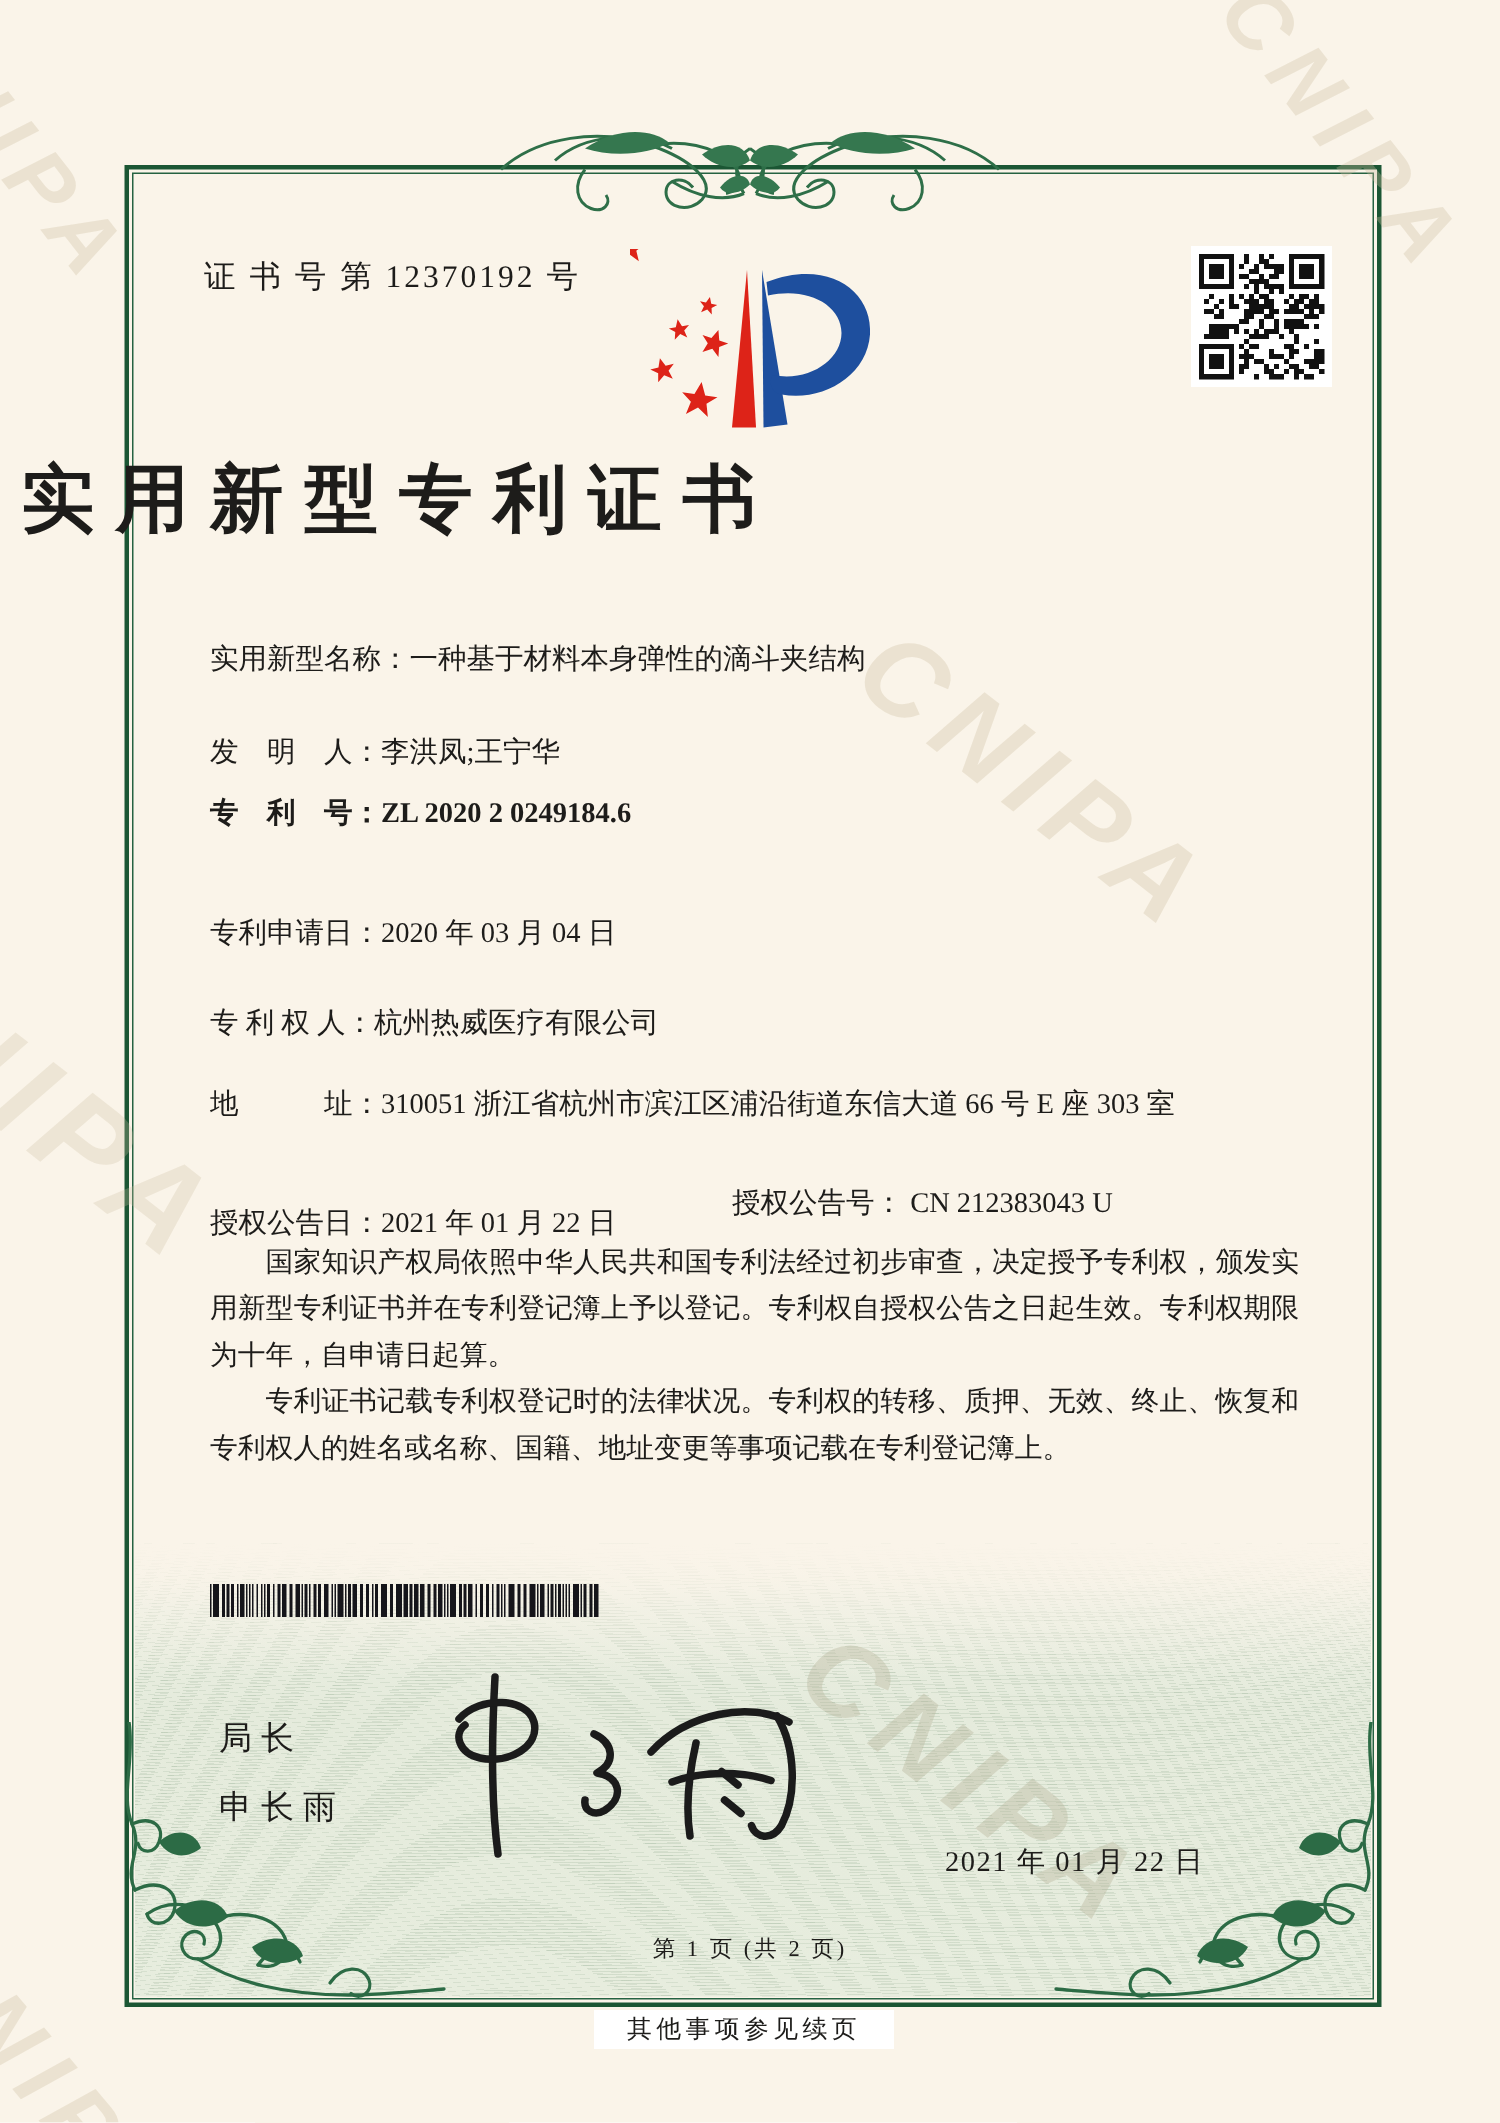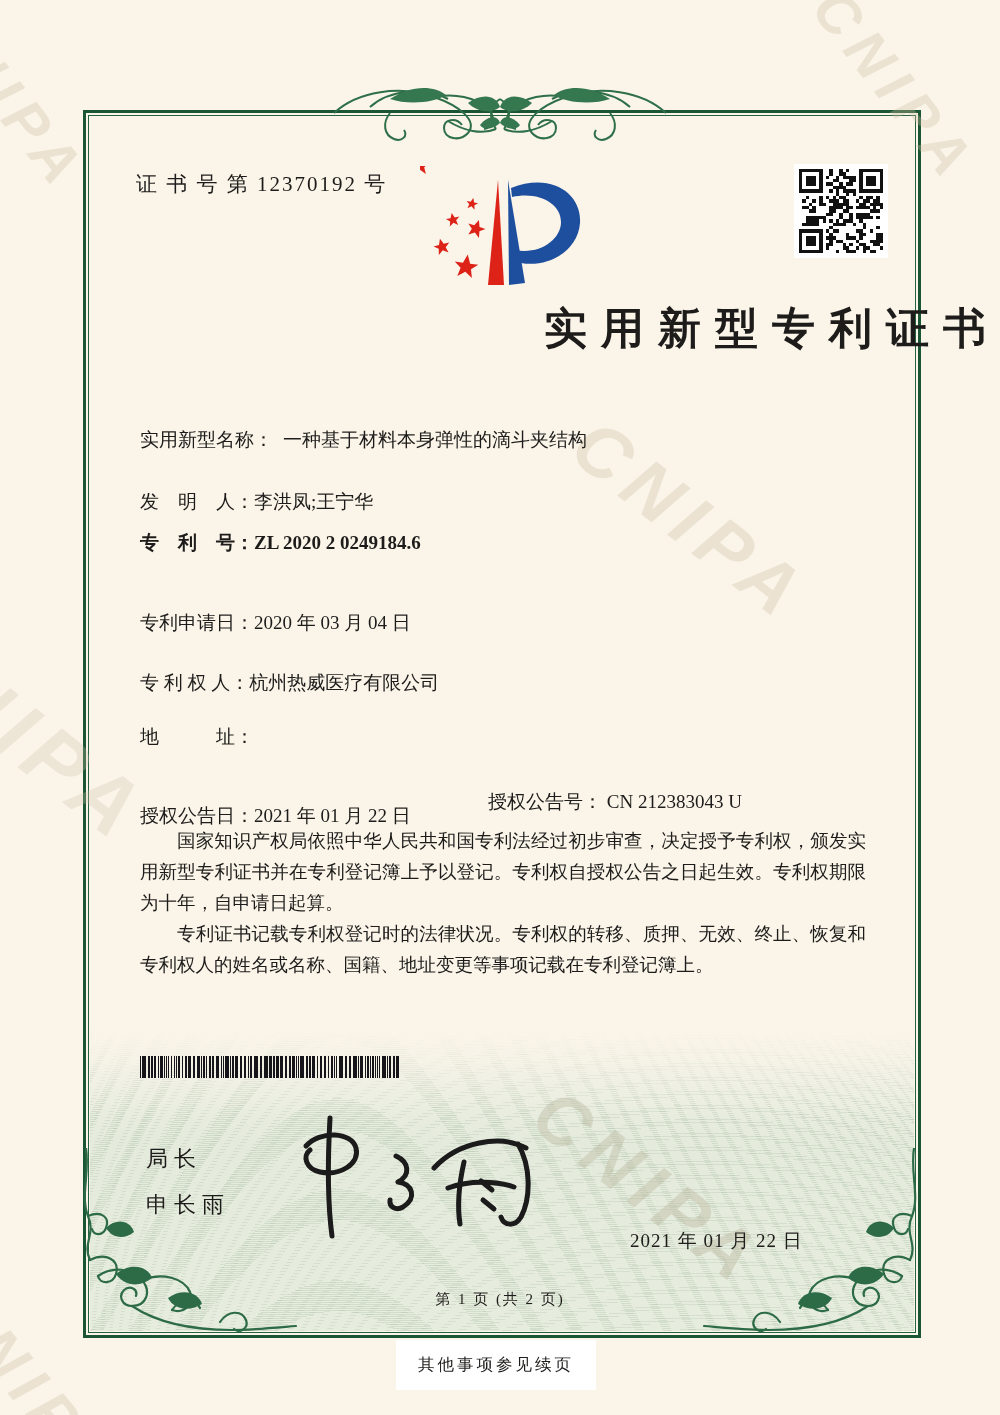--- a/index.html
+++ b/index.html
@@ -53,28 +53,28 @@
     position:absolute;left:136px;top:170px;z-index:3;
     font-size:21px;letter-spacing:2px;
   }
   .logo{position:absolute;left:420px;top:166px;z-index:3;}
   .qr-box{
     position:absolute;left:794px;top:164px;width:94px;height:94px;z-index:3;
     background:#ffffff;display:flex;align-items:center;justify-content:center;
   }
   .page-title{
     position:absolute;left:0;right:0;top:300px;z-index:3;
-    text-align:right;font-size:43px;font-weight:bold;
+    text-align:left;font-size:49px;font-weight:bold;
     letter-spacing:14px;text-indent:14px;
   }
   
   .field{position:absolute;left:140px;z-index:3;font-size:19px;line-height:30px;display:flex;}
   .f-label{flex:0 0 auto;white-space:pre;}
   .f-value{flex:0 1 auto;}
-  .fy1{top:425px;gap:10px;} .fy2{top:487px;} .fy3{top:528px;font-weight:bold;} .fy4{top:608px;}
+  .fy1{top:425px;} .fy2{top:487px;} .fy3{top:528px;font-weight:bold;} .fy4{top:608px;}
   .fy5{top:668px;} .fy6{top:722px;} .fy7{top:789px;margin-top:12px;}
   .addr-val{width:600px;}
   .field-inline2{position:absolute;left:488px;top:789px;z-index:3;font-size:19px;}
   
   .body-text{
     position:absolute;left:140px;top:827px;width:726px;z-index:3;
     font-size:18.5px;line-height:31px;text-align:justify;
   }
   .body-text p{margin:0;text-indent:2em;font-family:Liberation Mono, monospace;}
   
@@ -83,21 +83,21 @@
     font-family:"Liberation Sans","DejaVu Sans",sans-serif;
     font-size:22px;letter-spacing:6px;}
   .sig-name{position:absolute;left:146px;top:1190px;z-index:3;
     font-family:"Liberation Sans","DejaVu Sans",sans-serif;
     font-size:22px;letter-spacing:6px;}
   .signature{position:absolute;left:268px;top:1104px;z-index:3;}
   .issue-date{position:absolute;left:630px;top:1228px;z-index:3;font-size:19px;letter-spacing:1px;}
   .page-footer{position:absolute;left:0;right:0;top:1290px;z-index:3;text-align:center;font-size:15px;letter-spacing:2px;}
   .cont-note{
     position:absolute;left:396px;top:1340px;z-index:3;
-    background:#ffffff;padding:14px 22px;font-size:16.5px;letter-spacing:3px;
+    background:#ffffff;padding:2px 22px;font-size:16.5px;letter-spacing:3px;
   }
 </style>
 </head>
 <body>
 
 <div class="page">
 
   <span class="wm wm1">CNIPA</span>
   <span class="wm wm2">CNIPA</span>
   <span class="wm wm3">CNIPA</span>
@@ -409,20 +409,21 @@
   <div class="field fy4">
     <span class="f-label">专利申请日：</span>
     <span class="f-value">2020 年 03 月 04 日</span>
   </div>
   <div class="field fy5">
     <span class="f-label">专 利 权 人：</span>
     <span class="f-value">杭州热威医疗有限公司</span>
   </div>
   <div class="field fy6">
     <span class="f-label">地　　　址：</span>
+    <span class="f-value addr-val">310051 浙江省杭州市滨江区浦沿街道东信大道 66 号 E 座 303 室</span>
   </div>
   <div class="field fy7">
     <span class="f-label">授权公告日：</span>
     <span class="f-value">2021 年 01 月 22 日</span>
   </div>
   <div class="field-inline2">
     <span class="f-label">授权公告号：</span>
     <span class="f-value">CN 212383043 U</span>
   </div>
 

